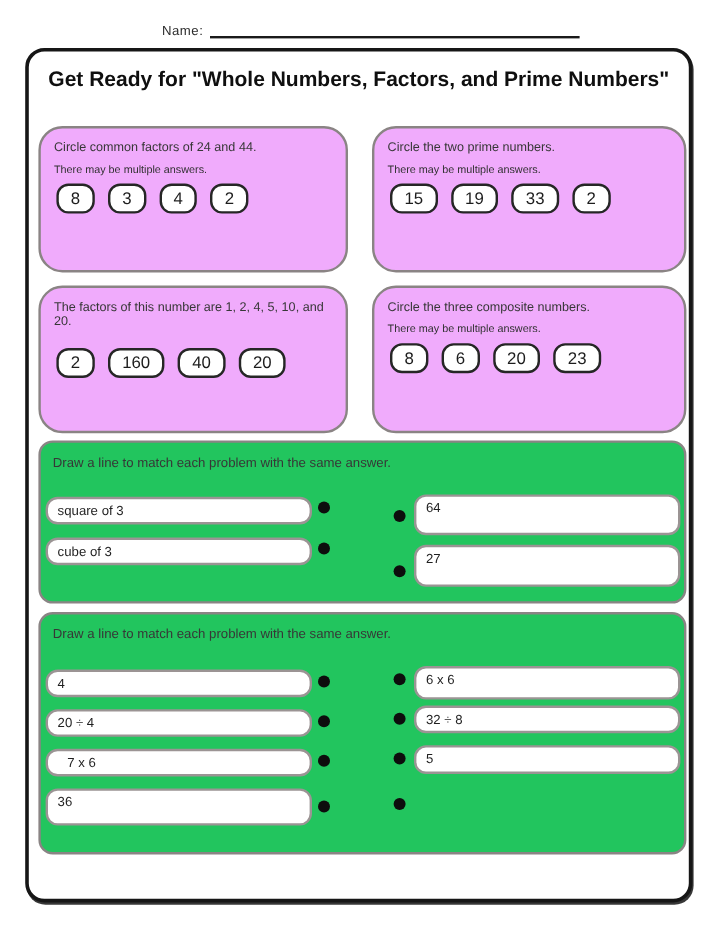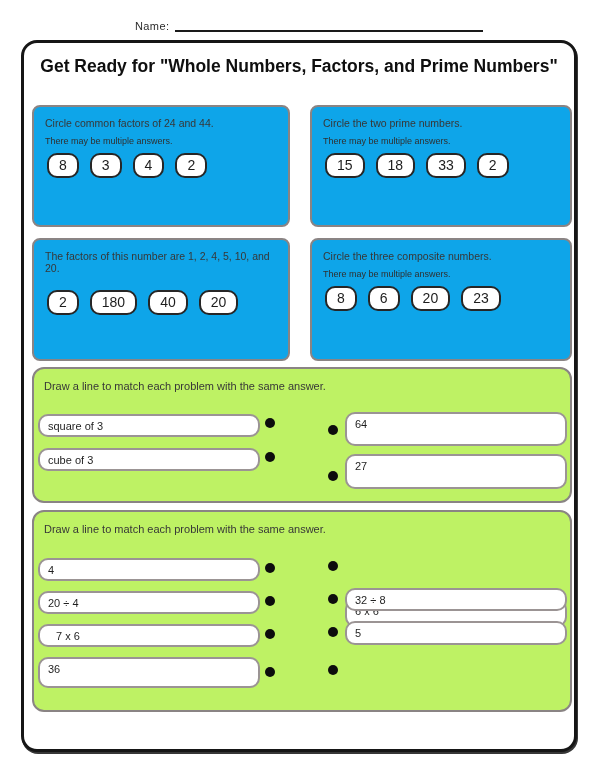--- a/index.html
+++ b/index.html
@@ -34,22 +34,22 @@
   .title {
     margin-top: 13px;
     text-align: center;
     font-size: 17.5px; font-weight: bold; color: #0f0f0f;
     white-space: nowrap;
   }
 
   
   .pcard {
     position: absolute;
-    border: 2px solid #8a8484; border-radius: 8px;
-    background: #0ea5e9; padding: 10px 11px;
+    border: 2px solid #8a8484; border-radius: 20px;
+    background: #f0abfc; padding: 10px 11px;
   }
   .p0 { left: 8px;   top: 62px;  width: 258px; height: 122px; }
   .p1 { left: 286px; top: 62px;  width: 262px; height: 122px; }
   .p2 { left: 8px;   top: 195px; width: 258px; height: 123px; }
   .p3 { left: 286px; top: 195px; width: 262px; height: 123px; }
 
   .prompt { font-size: 10.5px; color: #373737; }
   .note   { font-size: 9px; color: #303030; margin-top: 7px; }
   .chips  { display: flex; gap: 11px; margin-top: 7px; margin-left: 2px; }
   .p2 .chips { margin-top: 16px; }
@@ -57,21 +57,21 @@
     border: 2.5px solid #262626; border-radius: 10px;
     min-width: 16px; padding: 2px 10px 3px 10px;
     text-align: center; font-size: 14px; color: #1d1d1d;
     background: #fff;
   }
 
   
   .mcard {
     position: absolute;
     border: 2px solid #8a8484; border-radius: 12px;
-    background: #bef264;
+    background: #22c55e;
   }
   .m0 { left: 8px; top: 324px; width: 540px; height: 136px; }
   .m1 { left: 8px; top: 467px; width: 540px; height: 202px; }
 
   .instruction {
     position: absolute; left: 10px; top: 11px;
     font-size: 11px; color: #373737;
   }
   .mitem {
     position: absolute; width: 222px;
@@ -92,21 +92,21 @@
   .m0 .ld0 { left: 231px; top: 49px; }
   .m0 .ld1 { left: 231px; top: 83px; }
   .m0 .rd0 { left: 294px; top: 56px; }
   .m0 .rd1 { left: 294px; top: 102px; }
 
   
   .m1 .li0 { left: 4px;   top: 46px;  height: 23px; }
   .m1 .li1 { left: 4px;   top: 79px;  height: 23px; }
   .m1 .li2 { left: 4px;   top: 112px; height: 23px; padding-left: 16px; }
   .m1 .li3 { left: 4px;   top: 145px; height: 31px; }
-  .m1 .ri0 { left: 311px; top: 43px;  height: 28px; margin-top: 44px; }
+  .m1 .ri0 { left: 311px; top: 43px;  height: 28px; }
   .m1 .ri1 { left: 311px; top: 76px;  height: 23px; }
   .m1 .ri2 { left: 311px; top: 109px; height: 24px; }
   .m1 .ri3 { left: 311px; top: 144px; height: 32px; }
   .m1 .ld0 { left: 231px; top: 51px; }
   .m1 .ld1 { left: 231px; top: 84px; }
   .m1 .ld2 { left: 231px; top: 117px; }
   .m1 .ld3 { left: 231px; top: 155px; }
   .m1 .rd0 { left: 294px; top: 49px; }
   .m1 .rd1 { left: 294px; top: 82px; }
   .m1 .rd2 { left: 294px; top: 115px; }
@@ -132,31 +132,31 @@
       <div class="chip">4</div>
       <div class="chip">2</div>
     </div>
   </div>
 
   <div class="pcard p1">
     <div class="prompt">Circle the two prime numbers.</div>
     <div class="note">There may be multiple answers.</div>
     <div class="chips">
       <div class="chip">15</div>
-      <div class="chip">18</div>
+      <div class="chip">19</div>
       <div class="chip">33</div>
       <div class="chip">2</div>
     </div>
   </div>
 
   <div class="pcard p2">
     <div class="prompt">The factors of this number are 1, 2, 4, 5, 10, and 20.</div>
     <div class="chips">
       <div class="chip">2</div>
-      <div class="chip">180</div>
+      <div class="chip">160</div>
       <div class="chip">40</div>
       <div class="chip">20</div>
     </div>
   </div>
 
   <div class="pcard p3">
     <div class="prompt">Circle the three composite numbers.</div>
     <div class="note">There may be multiple answers.</div>
     <div class="chips">
       <div class="chip">8</div>

